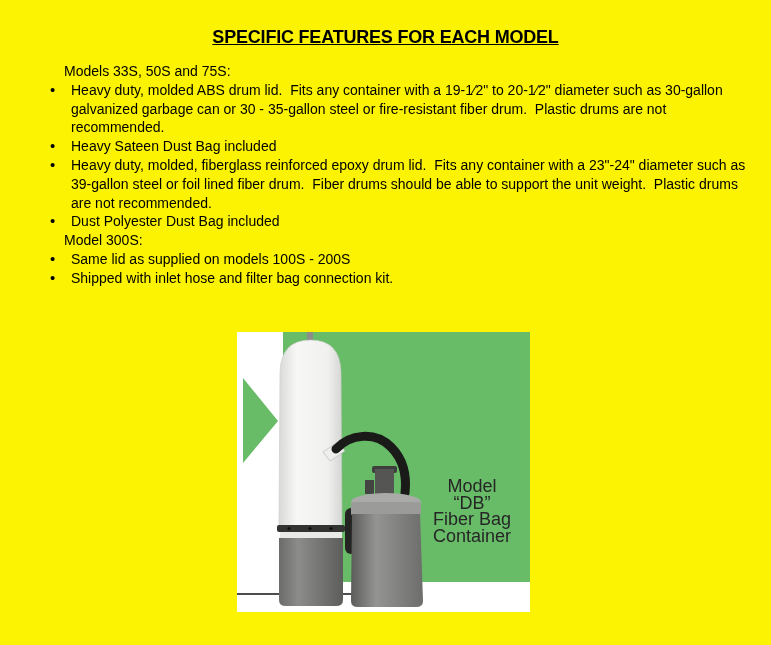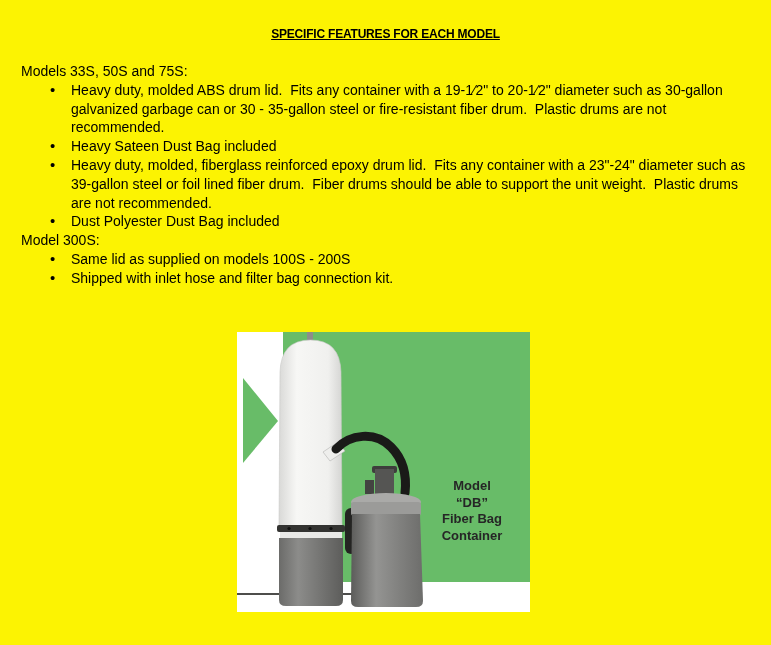--- a/index.html
+++ b/index.html
@@ -14,36 +14,36 @@
     overflow: hidden;
     color: #000;
   }
 
   .title {
     position: absolute;
     top: 27px;
     left: 0;
     width: 100%;
     text-align: center;
-    font-size: 12px;
+    font-size: 18px;
     font-weight: bold;
     letter-spacing: -0.2px;
     text-decoration: underline;
   }
 
   .content {
     position: absolute;
     left: 21px;
     top: 62px;
     width: 728px;
     font-size: 14px;
     line-height: 18.8px;
   }
 
-  .section-heading { white-space: pre-wrap; }
+  .section-heading { white-space: pre-wrap; margin-left: 43px; }
 
   ul.bullets { list-style: none; }
   ul.bullets li {
     position: relative;
     padding-left: 50px;
   }
   ul.bullets li::before {
     content: "\2022";
     position: absolute;
     left: 29px;
@@ -61,23 +61,23 @@
     background: #FFFFFF;
   }
   .photo svg { display: block; }
 
   .photo-caption {
     position: absolute;
     left: 189px;
     top: 146px;
     width: 92px;
     text-align: center;
-    font-size: 13px;
+    font-size: 18px;
     line-height: 16.5px;
-    font-weight: bold;
+    font-weight: normal;
     color: #262626;
   }
 </style>
 </head>
 <body>
 
 <div class="page">
 
   <h1 class="title">SPECIFIC FEATURES FOR EACH MODEL</h1>
 

